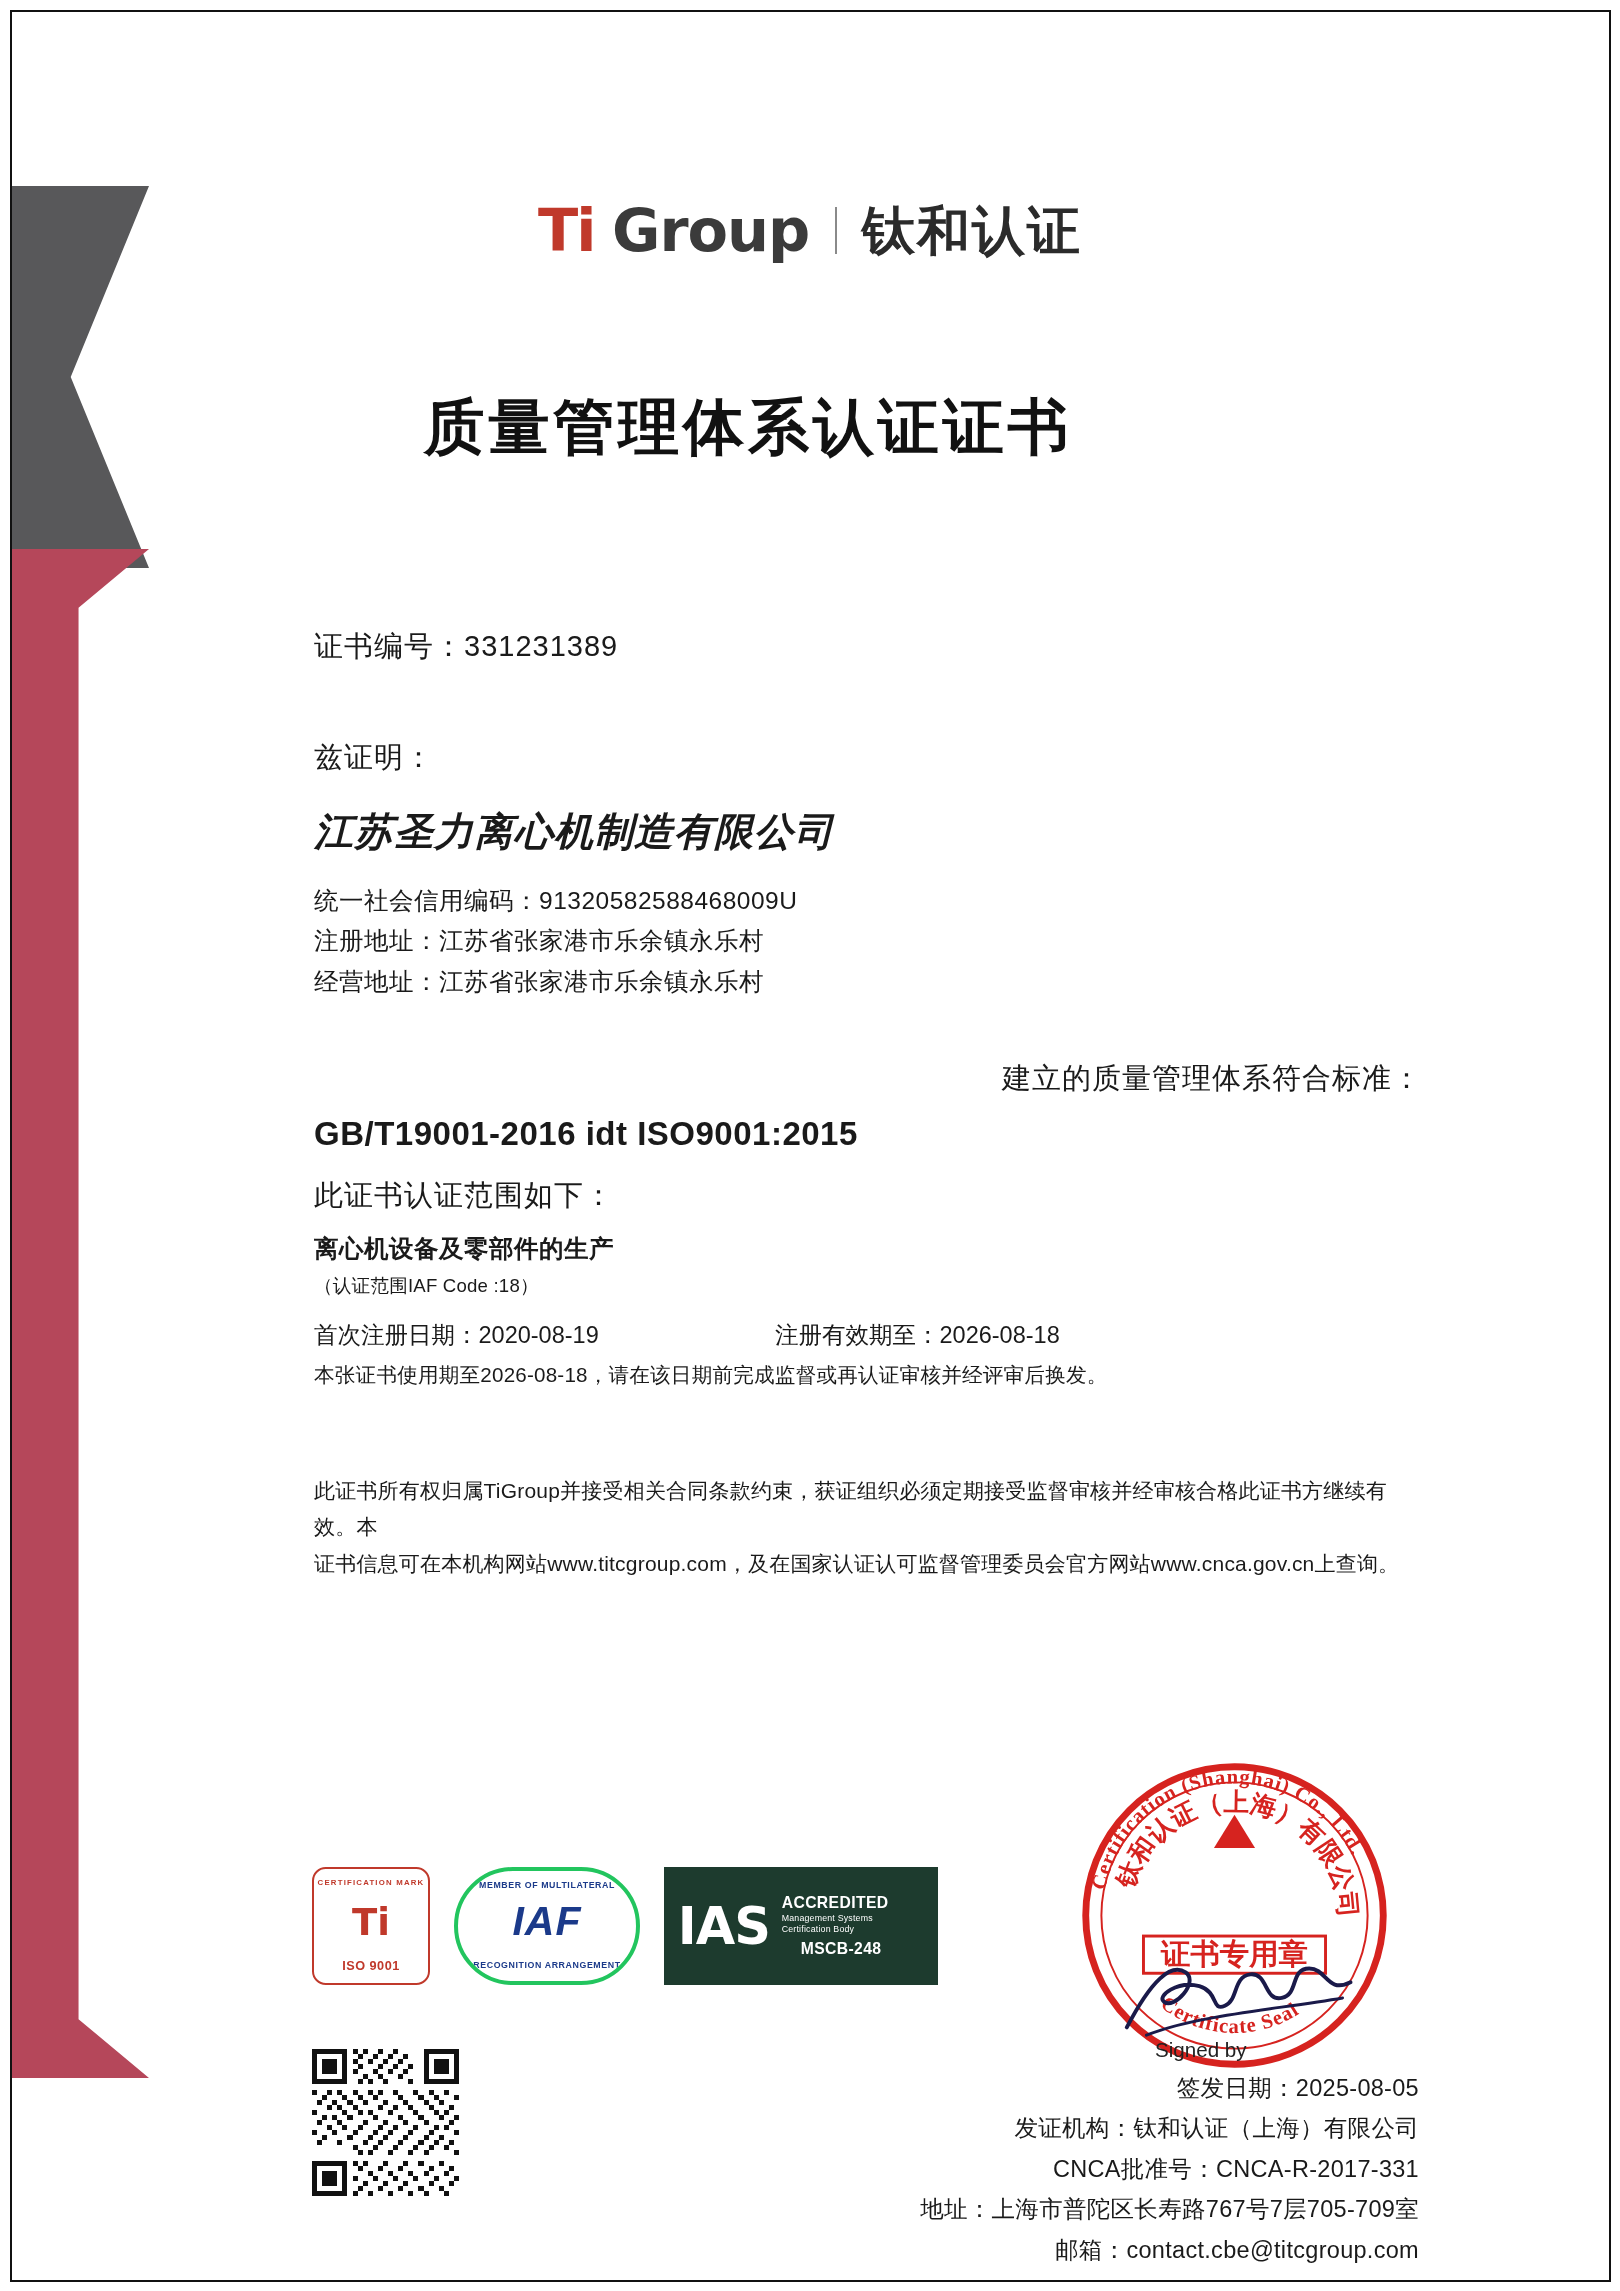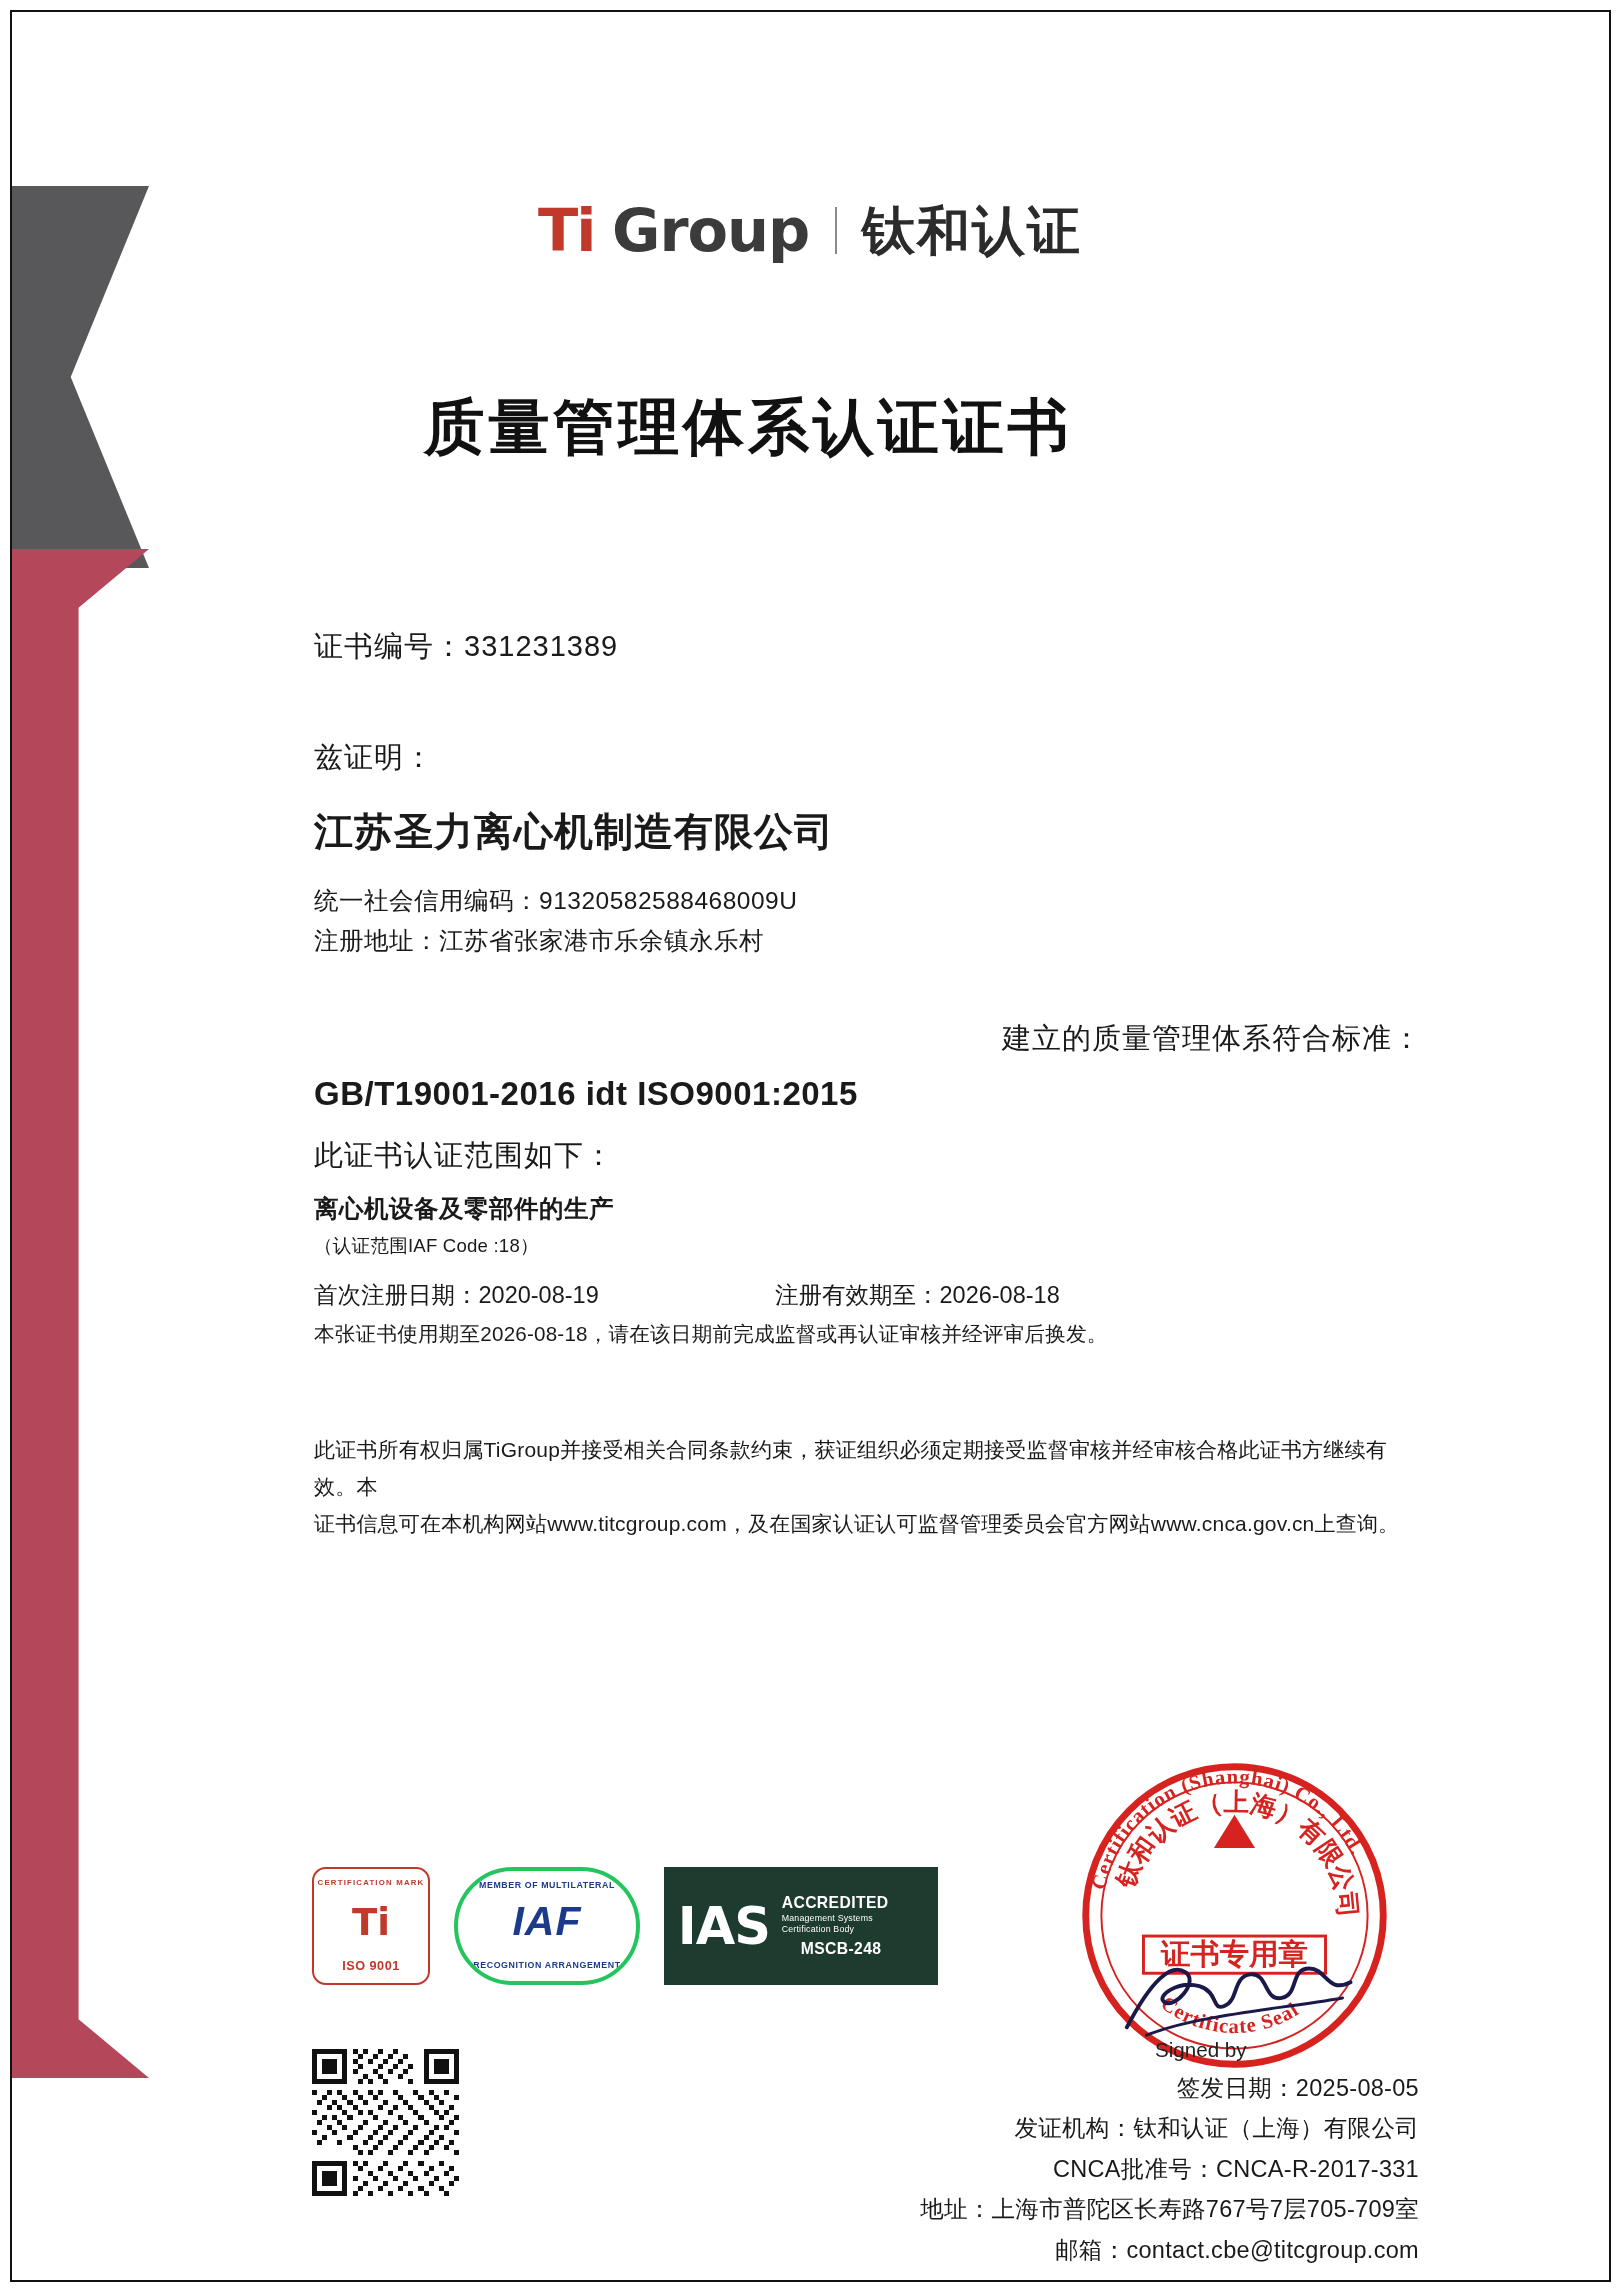--- a/index.html
+++ b/index.html
@@ -116,20 +116,21 @@
   .hereby {
     font-size: 29px;
     letter-spacing: 1px;
     margin-bottom: 27.4px;
   }
   .company {
     font-size: 39px;
     font-weight: bold;
     letter-spacing: 1px;
     margin-bottom: 21.6px;
+    font-style: italic;
   }
   .info-line {
     font-size: 24.5px;
     line-height: 1.65;
     letter-spacing: 0.5px;
   }
   .std-label {
     font-size: 29px;
     letter-spacing: 1px;
     margin-top: 57px;
@@ -378,20 +379,21 @@
   </div>
 
   <div class="main-title">质量管理体系认证证书</div>
 
   <div class="content">
     <div class="cert-no">证书编号：331231389</div>
     <div class="hereby">兹证明：</div>
     <div class="company">江苏圣力离心机制造有限公司</div>
     <div class="info-line">统一社会信用编码：91320582588468009U</div>
     <div class="info-line">注册地址：江苏省张家港市乐余镇永乐村</div>
+    <div class="info-line">经营地址：江苏省张家港市乐余镇永乐村</div>
 
     <div class="std-label">建立的质量管理体系符合标准：</div>
     <div class="std-value">GB/T19001-2016 idt ISO9001:2015</div>
 
     <div class="scope-label">此证书认证范围如下：</div>
     <div class="scope-value">离心机设备及零部件的生产</div>
     <div class="scope-note">（认证范围IAF Code :18）</div>
 
     <div class="dates-row">
       <div class="first">首次注册日期：2020-08-19</div>

